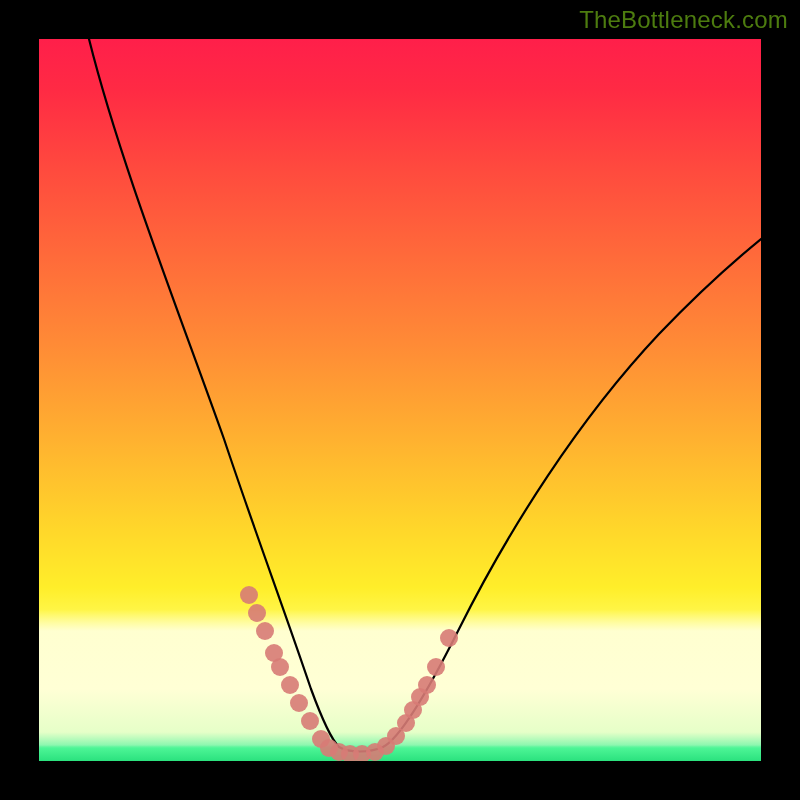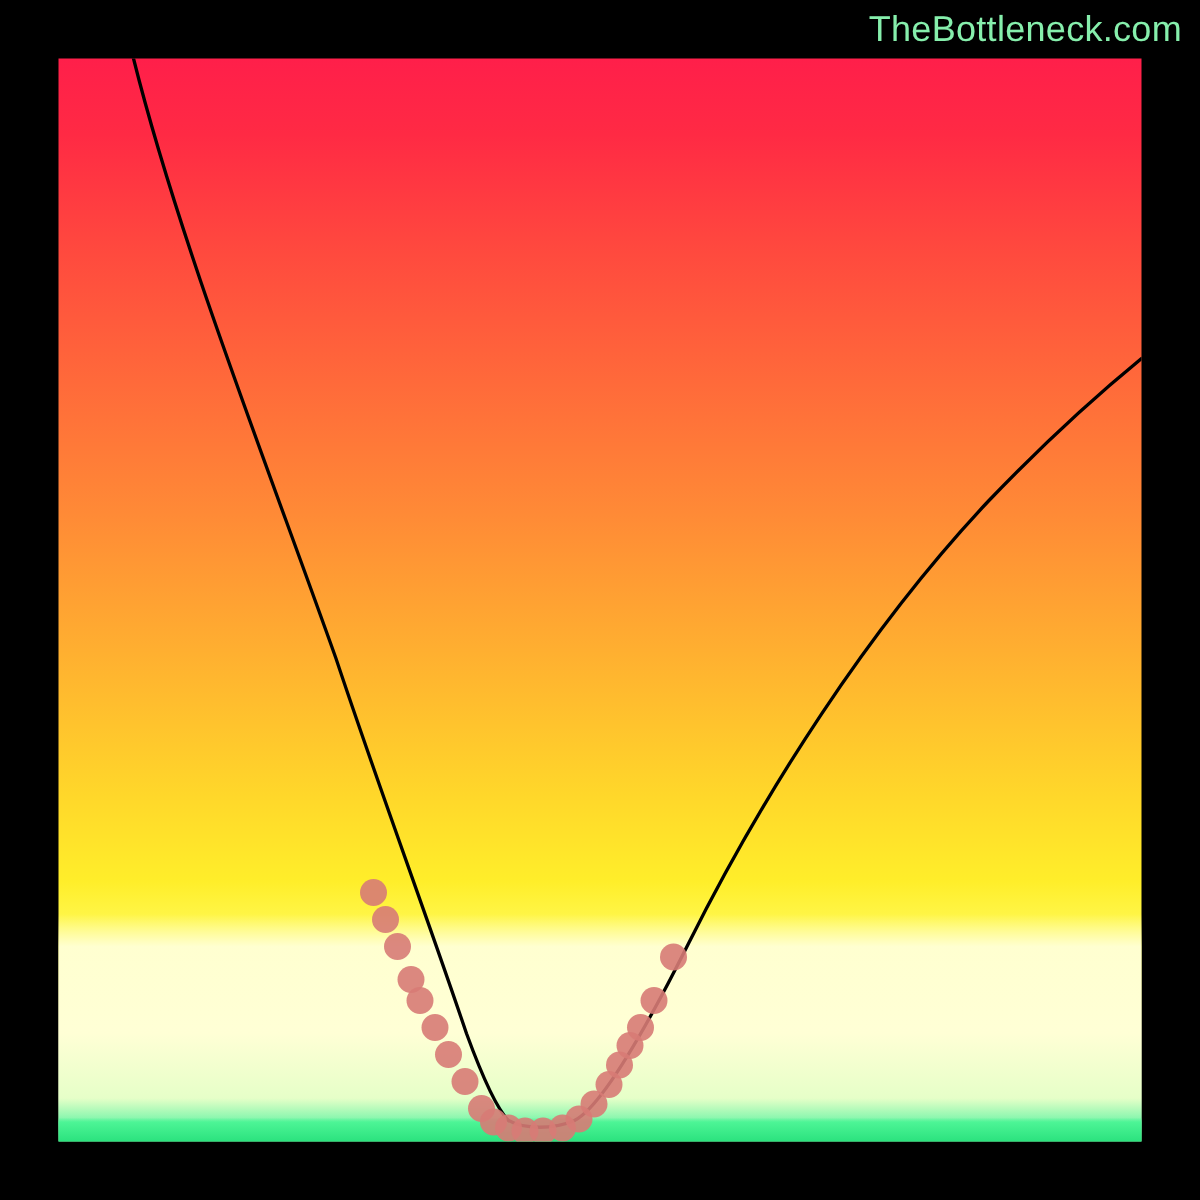--- a/index.html
+++ b/index.html
@@ -58,21 +58,21 @@
         #fffc60 82%,
         #ffffc8 90%,
         #e5ffc8 96%,
         #8cf5a8 100%
       );
   }
   .watermark {
     position: absolute;
     top: 6px;
     right: 12px;
-    color: #86efac;
+    color: #4d7c0f;
     font-size: 24px;
     font-weight: 500;
     letter-spacing: 0.2px;
     user-select: none;
   }
   svg.curve {
     position: absolute;
     left: 0;
     top: 0;
     width: 722px;

